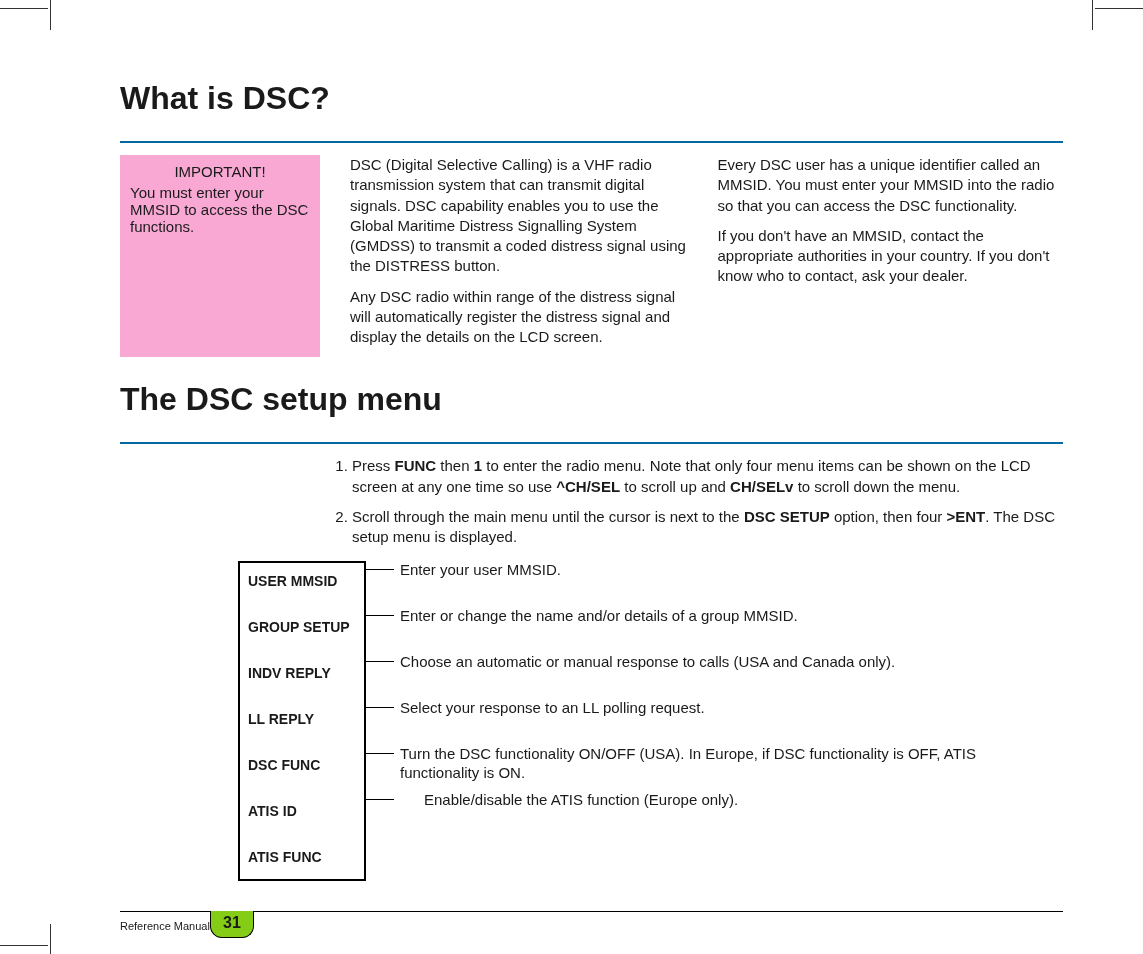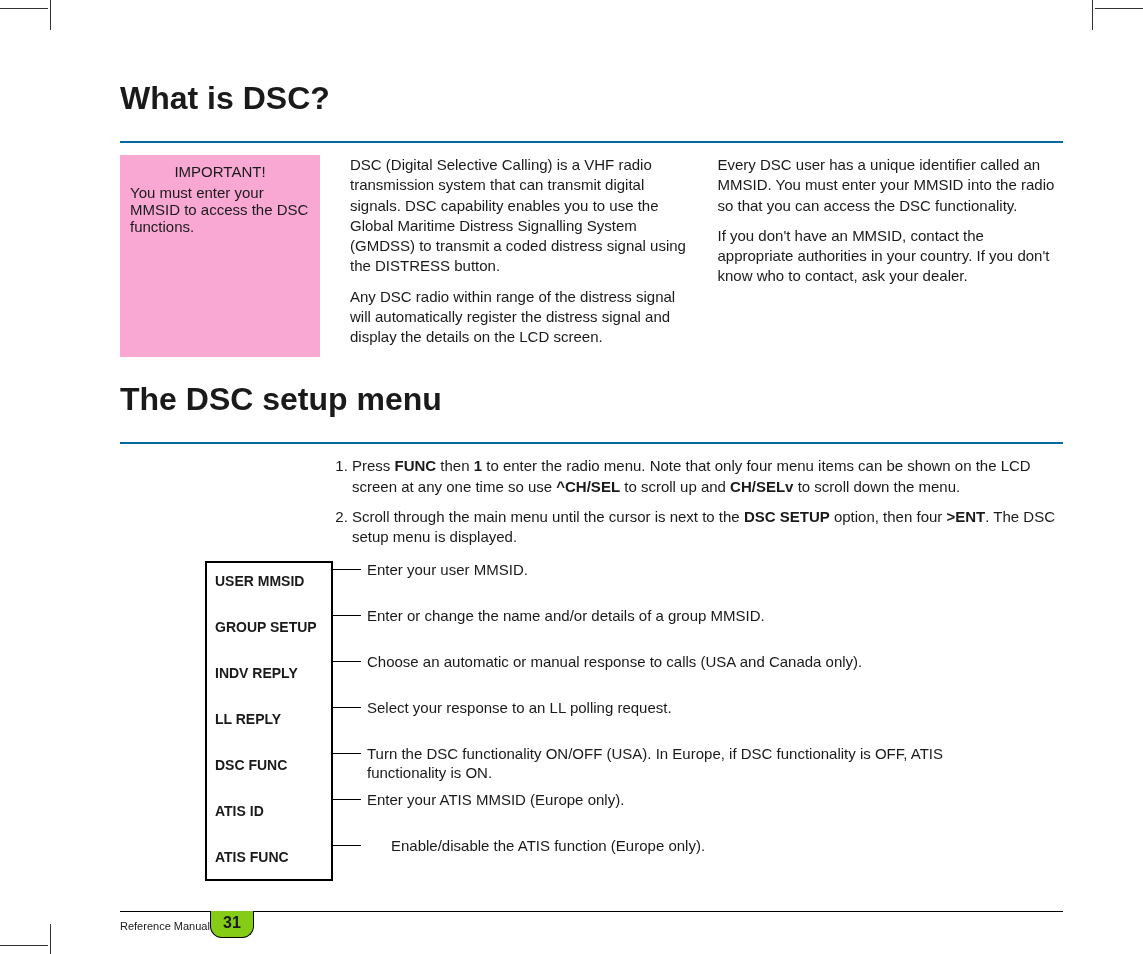--- a/index.html
+++ b/index.html
@@ -107,21 +107,21 @@
     padding-left: 22px;
     margin: 0;
   }
   .instructions li {
     margin-bottom: 10px;
   }
   .bold {
     font-weight: 700;
   }
   .menu-diagram {
-    margin-left: 85px;
+    margin-left: 118px;
     margin-top: 14px;
     display: flex;
   }
   .menu-box {
     border: 2px solid #000;
     width: 128px;
     flex-shrink: 0;
     padding: 10px 8px;
     display: flex;
     flex-direction: column;
@@ -251,24 +251,20 @@
       <div class="desc-row">
           <div class="desc-line"></div>
           <div class="desc-text">Select your response to an LL polling request.</div>
         </div>
       <div class="desc-row">
           <div class="desc-line"></div>
           <div class="desc-text">Turn the DSC functionality ON/OFF (USA). In Europe, if DSC functionality is OFF, ATIS functionality is ON.</div>
         </div>
       <div class="desc-row">
           <div class="desc-line"></div>
-          <div class="desc-text">Enter your ATIS MMSID (Europe only).</div>
-        </div>
-      <div class="desc-row">
-          <div class="desc-line"></div>
           <div class="desc-text">Enable/disable the ATIS function (Europe only).</div>
         </div>
     </div>
   </div>
 
   <div class="footer">
     <div class="footer-label">Reference Manual</div>
     <div class="page-num">31</div>
   </div>
 </div>

